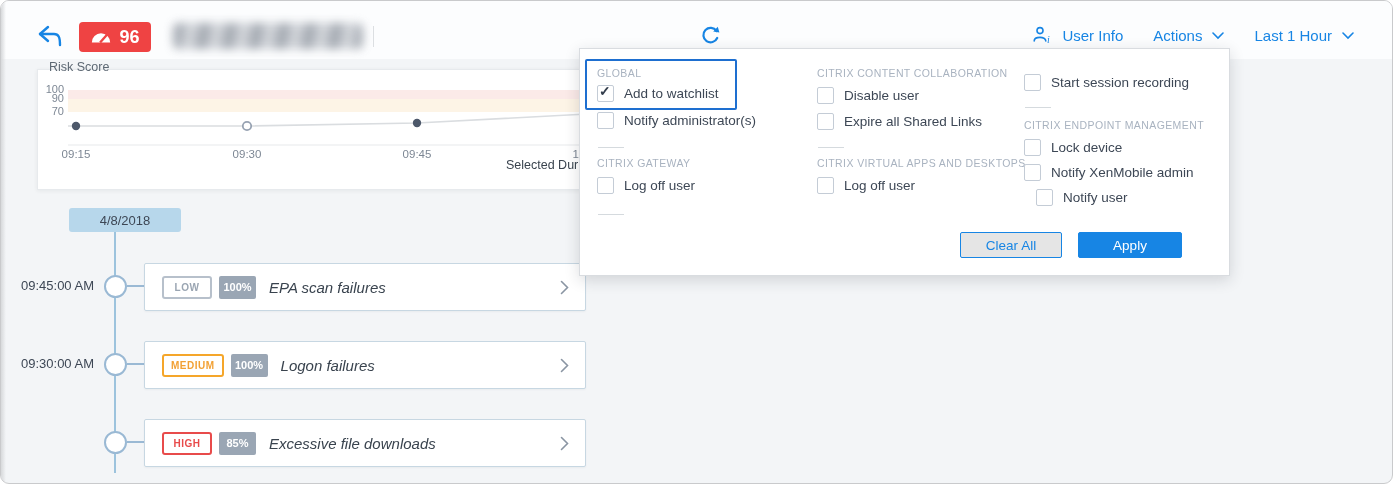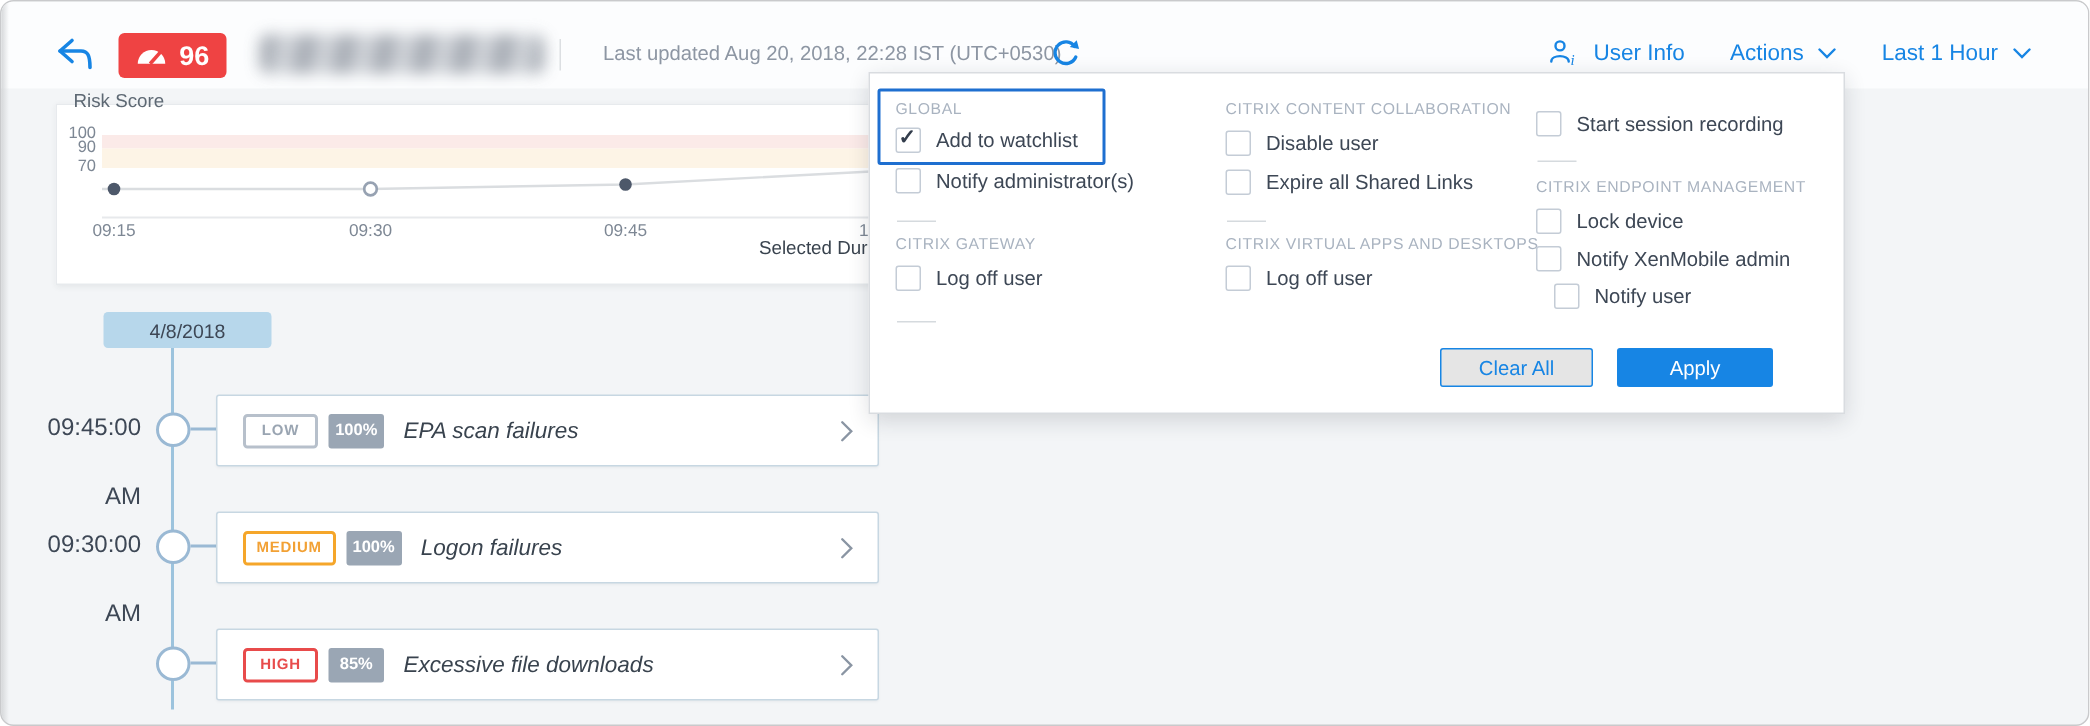--- a/index.html
+++ b/index.html
@@ -49,21 +49,21 @@
   .btn-fill{position:absolute;left:498px;top:183px;width:102px;height:24px;background:#1785e4;
             border:1px solid #1785e4;border-radius:2px;color:#ffffff;font-size:13.5px;
             display:flex;align-items:center;justify-content:center;cursor:pointer;}
   
   .date-badge{position:absolute;left:68px;top:207px;width:112px;height:24px;background:#b7d7eb;
               border-radius:3px;color:#3d4755;font-size:13px;display:flex;align-items:center;
               justify-content:center;z-index:2;}
   .vline{position:absolute;left:113px;top:231px;width:1.5px;height:241px;background:#9cc3dd;z-index:1;}
   .ev-row{position:absolute;left:0;width:600px;height:46px;z-index:2;}
   .ev-time{position:absolute;left:4px;top:0;width:89px;height:46px;line-height:46px;
-           text-align:right;font-size:16px;color:#3d4755;}
+           text-align:right;font-size:13px;color:#3d4755;}
   .ev-circle{position:absolute;left:103px;top:12px;width:19px;height:19px;border:2px solid #9ab9d4;
              border-radius:50%;background:#ffffff;}
   .ev-connector{position:absolute;left:126px;top:22px;width:17px;height:1.5px;background:#9ab9d4;}
   .ev-card{position:absolute;left:143px;top:0;width:440px;height:46px;background:#ffffff;
            border:1px solid #c7d7e2;border-radius:2px;box-shadow:0 1px 2px rgba(40,60,80,.05);
            display:flex;align-items:center;cursor:pointer;}
   .sev{margin-left:17px;min-width:32px;padding:4px 7px;text-align:center;font-size:10px;
        font-weight:bold;letter-spacing:.5px;border:2px solid #b7c0cb;border-radius:3px;color:#9aa5b2;}
   .sev.medium{border-color:#f5a62a;color:#f2a135;}
   .sev.high{border-color:#e84b4b;color:#e84b4b;}
@@ -87,21 +87,20 @@
     </div>
     <div class="risk-badge">
       <svg width="22" height="14" viewBox="0 0 24 14">
         <path d="M2,13 A10,10 0 0 1 22,13 Z" fill="#ffffff"></path>
         <line x1="11" y1="13" x2="19" y2="4" stroke="#ef4343" stroke-width="2.6"></line>
       </svg>
       <span class="score">96</span>
     </div>
     <div class="blur-name"></div>
     <div class="tb-divider"></div>
-    <div class="updated">Last updated Aug 20, 2018, 22:28 IST (UTC+0530)</div>
     <div class="refresh-btn">
       <svg width="20" height="20" viewBox="0 0 20 20">
         <path d="M16.5,5 A7.2,7.2 0 1 0 17.2,12" fill="none" stroke="#1785e4" stroke-width="2.2" stroke-linecap="round"></path>
         <polygon points="13.2,5.4 19.4,6.6 17.8,0.8" fill="#1785e4"></polygon>
       </svg>
     </div>
     <div class="tb-right">
       <div class="tb-link">
         <svg width="19" height="19" viewBox="0 0 19 19">
           <circle cx="7" cy="4.6" r="3" fill="none" stroke="#1785e4" stroke-width="1.6"></circle>

